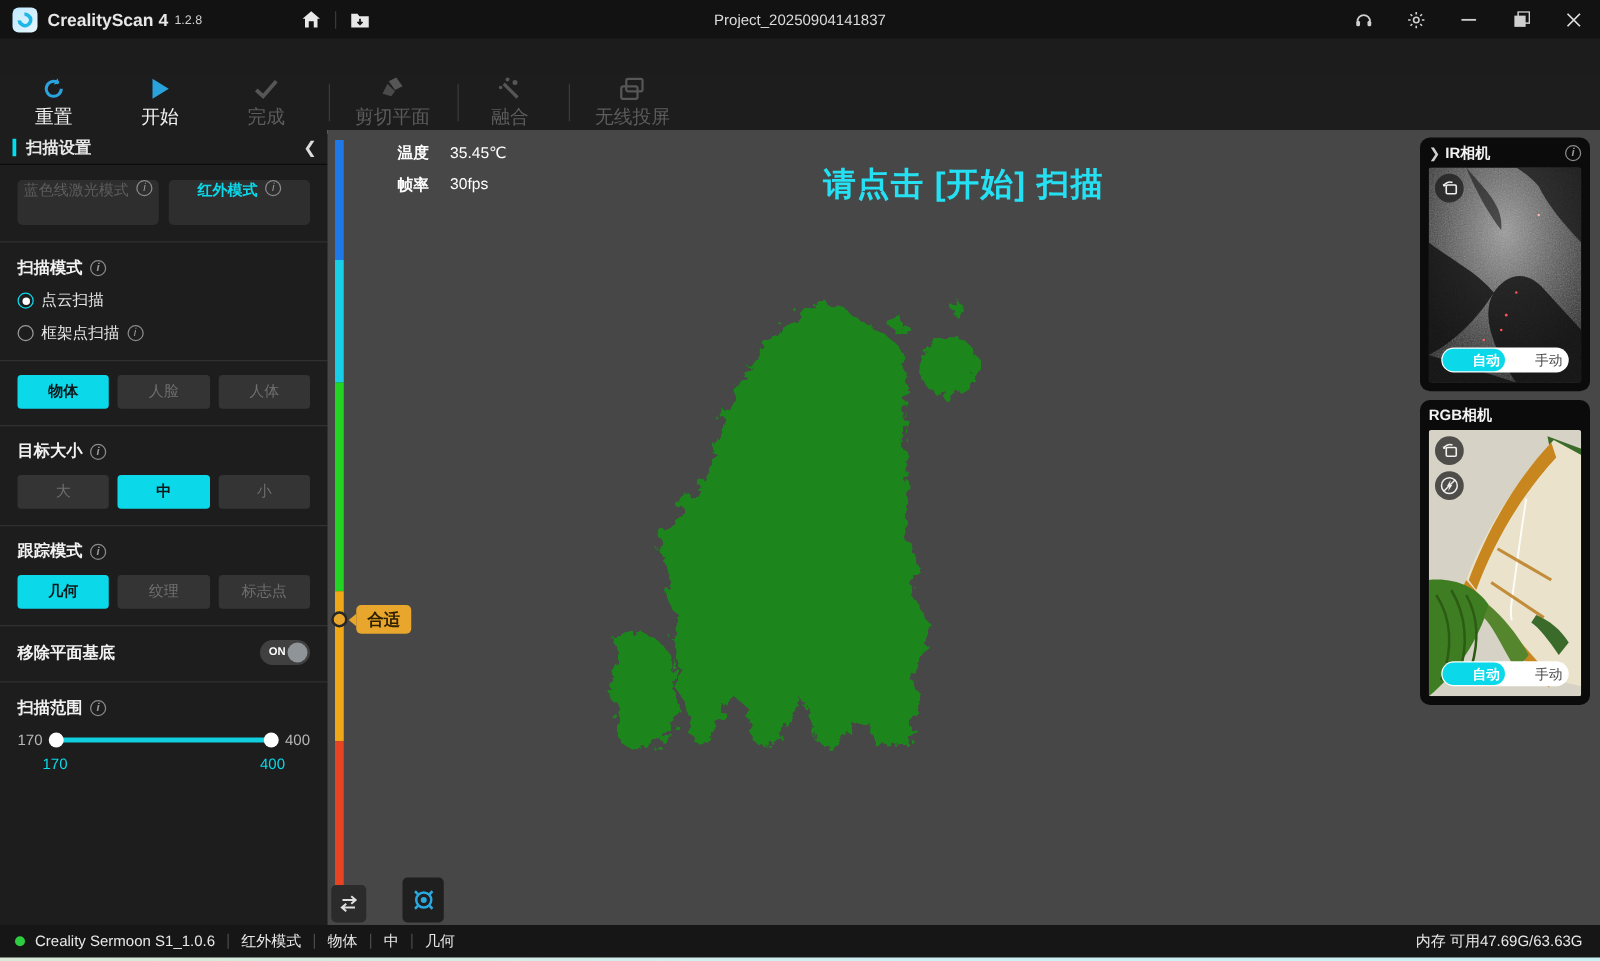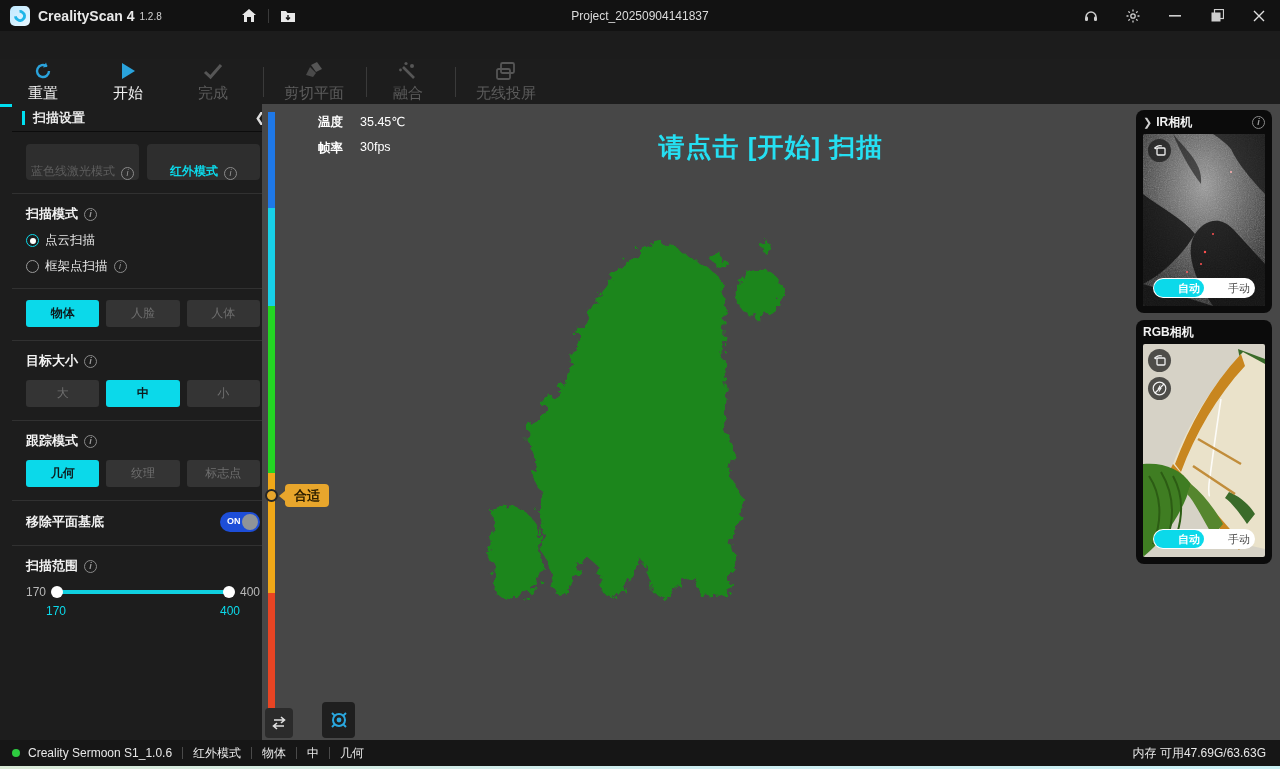--- a/index.html
+++ b/index.html
@@ -32,46 +32,46 @@
 
   
   .toolbar { position:absolute; left:0; top:59px; width:1280px; height:45px; background:#1d1d1d;
     display:flex; align-items:center; }
   .tool-btn { display:flex; flex-direction:column; align-items:center; justify-content:center; gap:3px; height:45px; }
   .tool-btn .lbl { font-size:15px; color:#f2f2f2; }
   .tool-btn.disabled .lbl { color:#5c5c5c; }
   .tool-sep { width:1px; height:30px; background:#3a3a3a; }
 
   
-  .sidebar { position:absolute; left:12px; top:104px; width:262px; height:636px; background:#1d1d1d;
+  .sidebar { position:absolute; left:0; top:104px; width:262px; height:636px; background:#1d1d1d;
     color:#e8e8e8; }
   .sb-header { height:28px; display:flex; align-items:center; border-bottom:1px solid #0c0c0c; }
   .sb-accent { width:3px; height:14px; background:#00dff0; margin:0 8px 0 10px; }
   .sb-title { font-size:13px; font-weight:bold; flex:1; }
   .sb-collapse { width:28px; text-align:center; color:#dcdcdc; font-size:13px; }
   .sb-body { padding:12px 14px 0 14px; }
   .mode-row { display:flex; gap:8px; }
   .mode-btn { flex:1; height:36px; background:#2e2e2e; border-radius:4px; display:flex;
-    align-items:flex-end; justify-content:center; gap:6px; font-size:12px; }
+    align-items:flex-start; justify-content:center; gap:6px; font-size:12px; }
   .mode-btn .t { color:#5d5d5d; }
   .mode-btn.sel .t { color:#0bd9ea; font-weight:bold; }
   .hr { height:1px; background:#313131; margin:13px -14px 11px -14px; }
   .sec-label { display:flex; align-items:center; gap:6px; font-size:13px; font-weight:bold; color:#f2f2f2; }
   .info { width:13px; height:13px; border:1px solid #8a8a8a; border-radius:50%; color:#9a9a9a;
     font-size:9px; line-height:11px; text-align:center; font-style:italic; flex:none; }
   .radio-row { display:flex; align-items:center; gap:6px; margin-top:9px; font-size:12.5px; color:#e6e6e6; }
   .radio { width:13px; height:13px; border-radius:50%; border:1.5px solid #9a9a9a; position:relative; flex:none; }
   .radio.sel { border-color:#0bd9ea; }
   .radio.sel::after { content:""; position:absolute; inset:2.5px; border-radius:50%; background:#ffffff; }
   .seg3 { display:flex; gap:7px; margin-top:10px; }
   .seg-btn { flex:1; height:27px; background:#343434; border-radius:3px; display:flex;
     align-items:center; justify-content:center; font-size:12px; color:#6f6f6f; }
   .seg-btn.on { background:#0bd9ea; color:#0d1a1c; font-weight:bold; }
   .toggle-row { display:flex; align-items:center; justify-content:space-between; }
-  .toggle { width:40px; height:20px; border-radius:10px; background:#1d4ed8; position:relative; }
+  .toggle { width:40px; height:20px; border-radius:10px; background:#404040; position:relative; }
   .toggle .on-txt { position:absolute; left:7px; top:4px; font-size:9px; font-weight:bold; color:#fff; }
   .toggle .knob { position:absolute; right:2px; top:2px; width:16px; height:16px; border-radius:50%; background:#8f9498; }
   .slider-wrap { position:relative; height:40px; margin-top:8px; }
   .sl-min,.sl-max { position:absolute; top:2px; font-size:12px; color:#b8b8b8; }
   .sl-min { left:0; } .sl-max { right:0; }
   .sl-track { position:absolute; left:30px; right:30px; top:7px; height:4px; border-radius:2px; background:#10d0e0; }
   .sl-handle { position:absolute; top:-4px; width:12px; height:12px; border-radius:50%; background:#fff; }
   .sl-handle.l { left:-5px; } .sl-handle.r { right:-5px; }
   .sl-low,.sl-high { position:absolute; top:21px; font-size:12px; color:#0bd9ea; }
   .sl-low { left:20px; } .sl-high { right:20px; }

